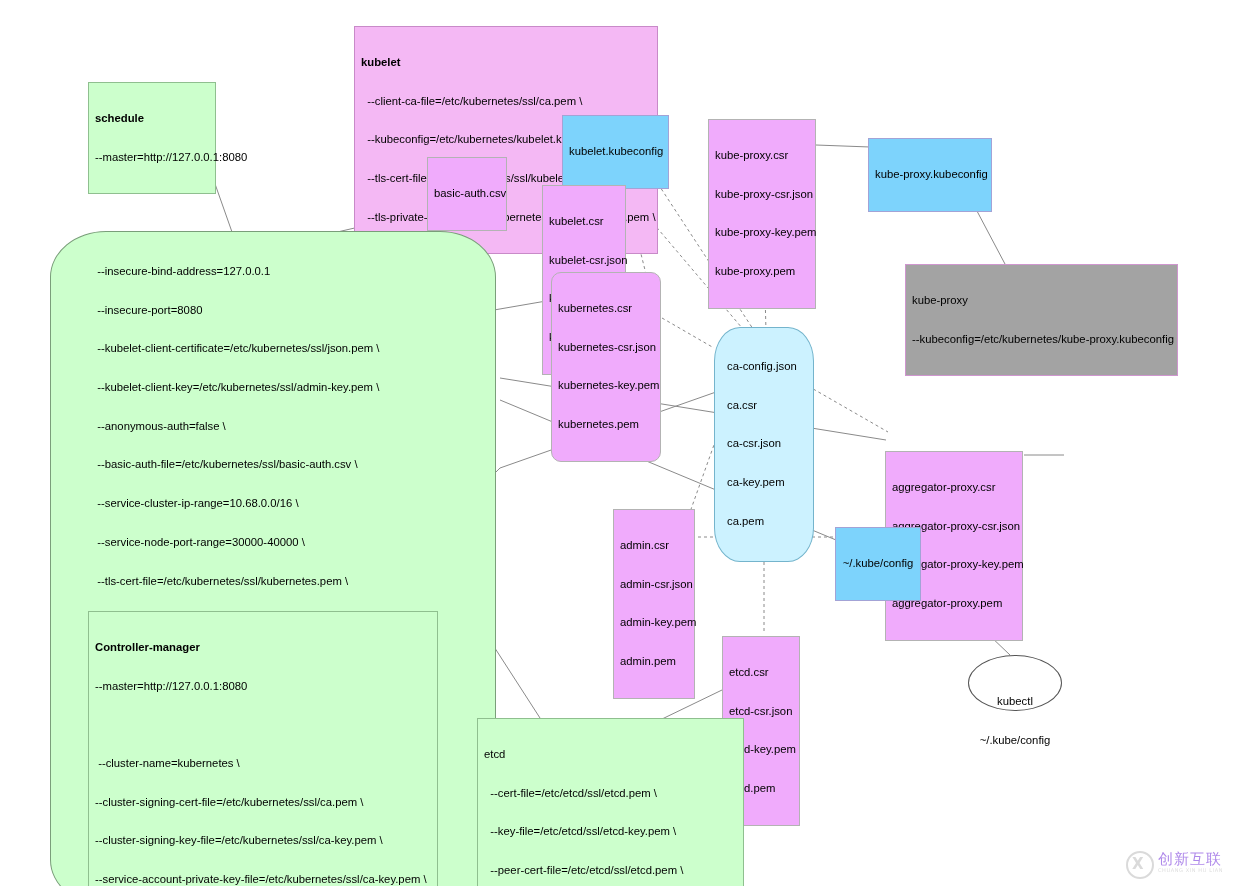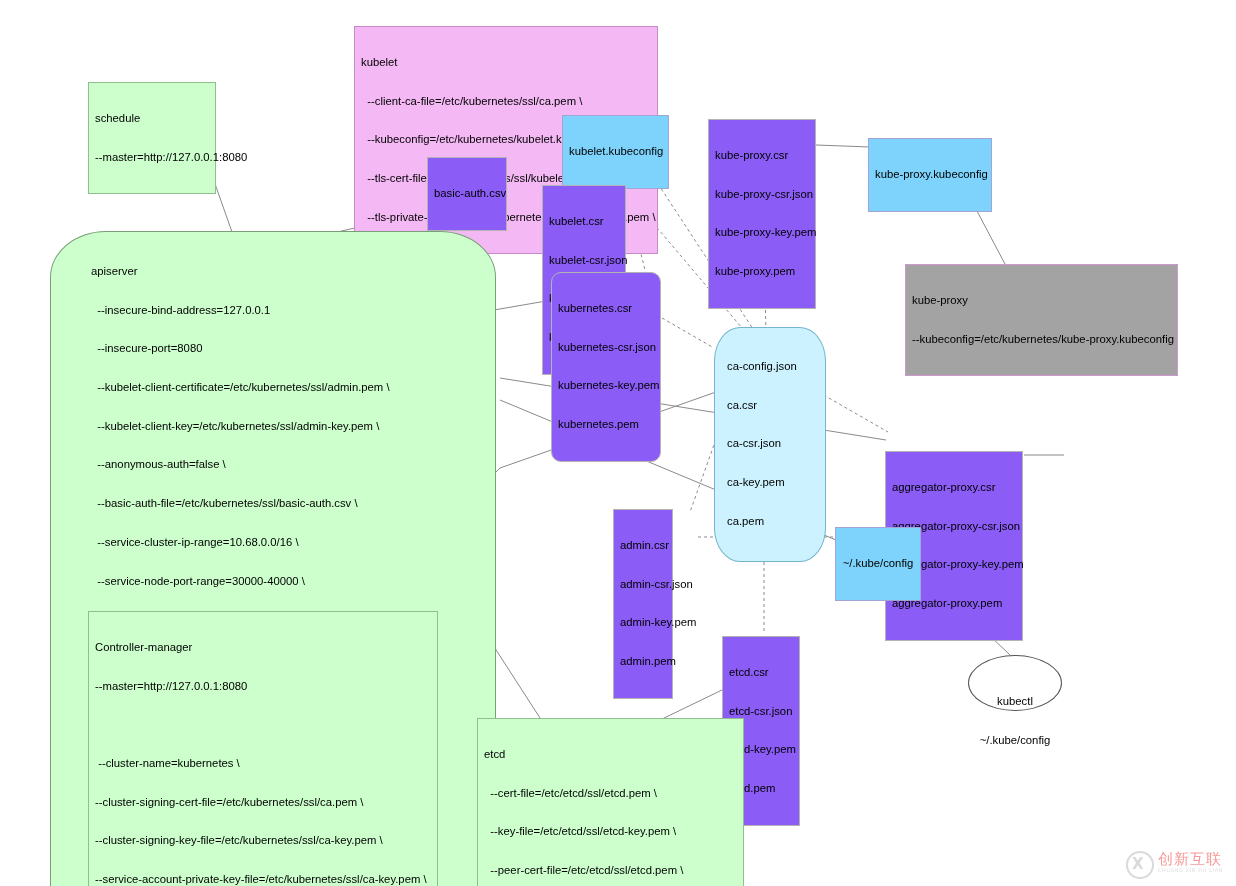--- a/index.html
+++ b/index.html
@@ -28,21 +28,21 @@
   .node {
     position: absolute;
     box-sizing: border-box;
     font-size: 11.3px;
     line-height: 12.9px;
     color: #000000;
     white-space: pre;
     z-index: 5;
   }
   .node .ttl {
-    font-weight: normal;
+    font-weight: bold;
   }
   
   .n-green {
     background: #ccffcc;
     border: 1px solid #8fbf8f;
   }
   .n-green-rounded {
     background: #ccffcc;
     border: 1px solid #7a9e7a;
     border-radius: 56px / 46px;
@@ -51,21 +51,21 @@
   .n-pink {
     background: #f4b8f4;
     border: 1px solid #c88ac8;
   }
   .n-magenta {
     background: #a3a3a3;
     border: 1px solid #cf96cf;
   }
   
   .n-grey {
-    background: #8b5cf6;
+    background: #f0abfc;
     border: 1px solid #b3b3b3;
   }
   
   .n-lav {
     background: #7dd3fc;
     border: 1px solid #a3a3d6;
   }
   
   .n-cyan {
     background: #ccf2ff;
@@ -94,21 +94,21 @@
     width: 104px;
     height: 32px;
     opacity: 0.55;
     z-index: 9;
   }
   .wm-txt {
     position: absolute;
     left: 34px;
     top: 2px;
     font-size: 15px;
-    color: #ef4444;
+    color: #6d28d9;
     letter-spacing: 1px;
     font-family: "DejaVu Sans", sans-serif;
   }
   .wm-sub {
     position: absolute;
     left: 34px;
     top: 19px;
     font-size: 5px;
     color: #c2c2c2;
     letter-spacing: 0.6px;
@@ -240,57 +240,56 @@
     <div>kubernetes-key.pem</div>
     <div>kubernetes.pem</div>
   </div>
 
   <div class="node n-magenta pad" style="left:905px; top:264px; width:273px;">
     <div>kube-proxy</div>
     <div>--kubeconfig=/etc/kubernetes/kube-proxy.kubeconfig</div>
   </div>
 
   <div class="node n-green-rounded" style="left:50px; top:231px; width:446px; padding:7px 10px 8px 40px;">
-    <div class="ttl">apiserver</div>
     <div>  --insecure-bind-address=127.0.0.1</div>
     <div>  --insecure-port=8080</div>
-    <div>  --kubelet-client-certificate=/etc/kubernetes/ssl/admin.pem \</div>
+    <div>  --kubelet-client-certificate=/etc/kubernetes/ssl/json.pem \</div>
     <div>  --kubelet-client-key=/etc/kubernetes/ssl/admin-key.pem \</div>
     <div>  --anonymous-auth=false \</div>
     <div>  --basic-auth-file=/etc/kubernetes/ssl/basic-auth.csv \</div>
     <div>  --service-cluster-ip-range=10.68.0.0/16 \</div>
     <div>  --service-node-port-range=30000-40000 \</div>
     <div>  --tls-cert-file=/etc/kubernetes/ssl/kubernetes.pem \</div>
     <div>  --tls-private-key-file=/etc/kubernetes/ssl/kubernetes-key.pem \</div>
     <div>  --client-ca-file=/etc/kubernetes/ssl/ca.pem \</div>
     <div>  --service-account-key-file=/etc/kubernetes/ssl/ca-key.pem \</div>
     <div>  --etcd-cafile=/etc/kubernetes/ssl/ca.pem \</div>
     <div>  --etcd-certfile=/etc/kubernetes/ssl/kubernetes.pem \</div>
     <div>  --etcd-keyfile=/etc/kubernetes/ssl/kubernetes-key.pem \</div>
     <div>--proxy-client-cert-file=/etc/kubernetes/ssl/aggregator-proxy.pem \</div>
     
   </div>
 
-  <div class="node n-cyan" style="left:714px; top:327px; width:112px; padding:6px 8px 8px 12px;">
+  <div class="node n-cyan" style="left:714px; top:327px; width:100px; padding:6px 8px 8px 12px;">
     <div>ca-config.json</div>
     <div>ca.csr</div>
     <div>ca-csr.json</div>
     <div>ca-key.pem</div>
     <div>ca.pem</div>
   </div>
 
   <div class="node n-grey pad" style="left:885px; top:427px; width:138px;margin-top:24px;">
     <div>aggregator-proxy.csr</div>
     <div>aggregator-proxy-csr.json</div>
     <div>aggregator-proxy-key.pem</div>
     <div>aggregator-proxy.pem</div>
   </div>
 
 
-  <div class="node n-grey pad" style="left:613px; top:509px; width:60px;">
+  <div class="node n-grey pad" style="left:613px; top:509px; width:82px;">
     <div>admin.csr</div>
     <div>admin-csr.json</div>
     <div>admin-key.pem</div>
     <div>admin.pem</div>
   </div>
 
   <div class="node n-lav pad" style="left:835px; top:527px; width:86px; text-align:center;">
     <div>~/.kube/config</div>
   </div>
 

